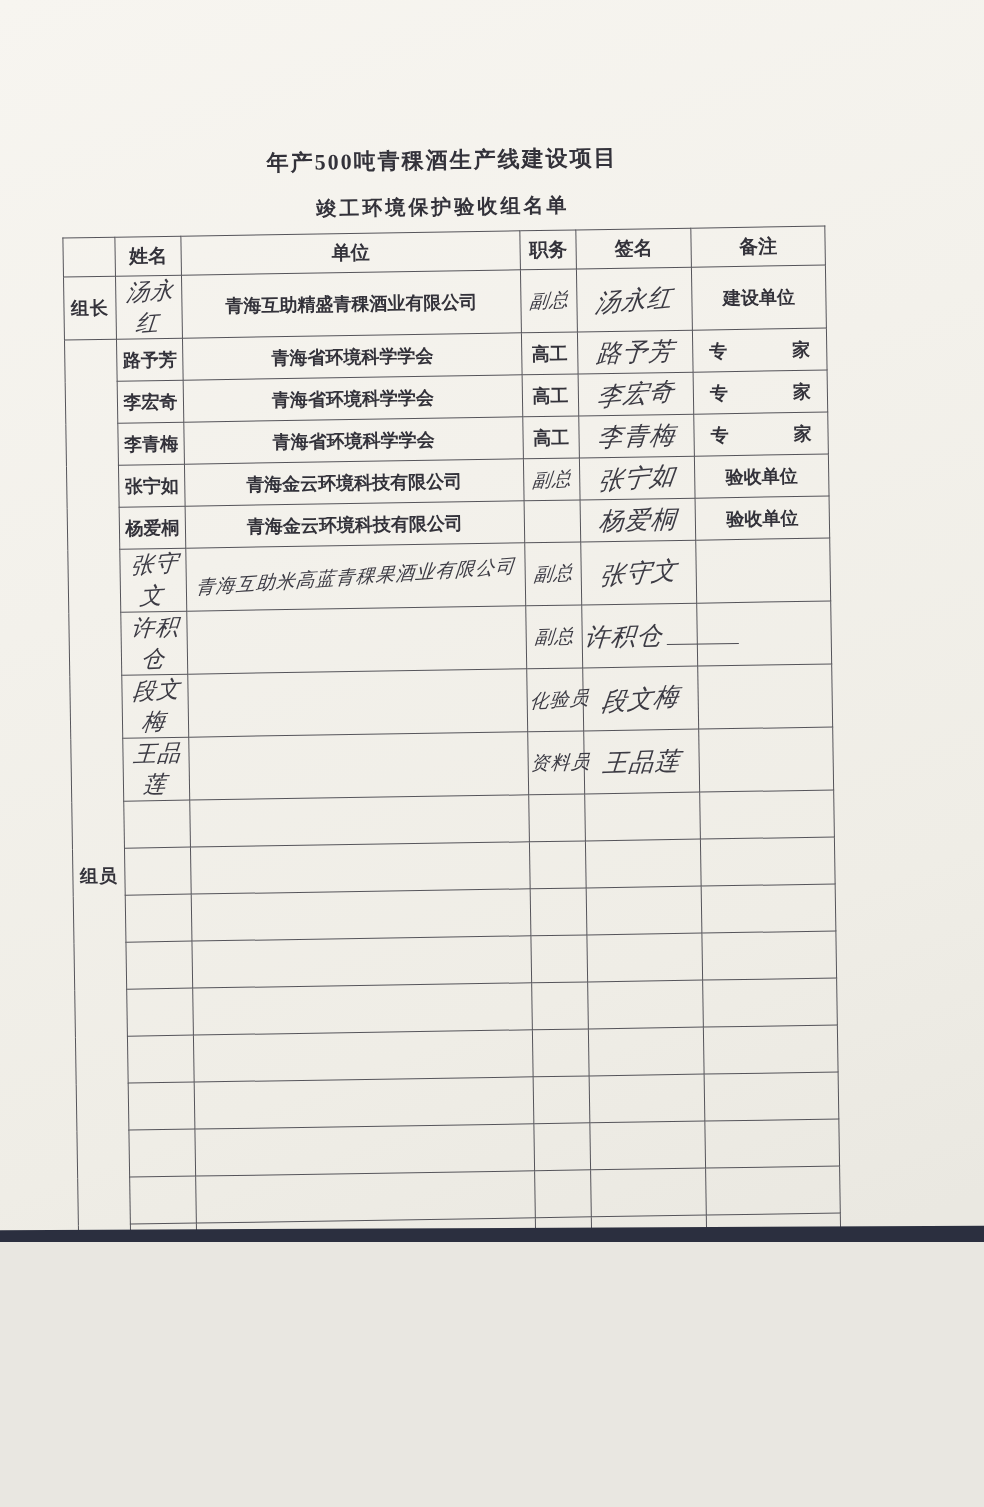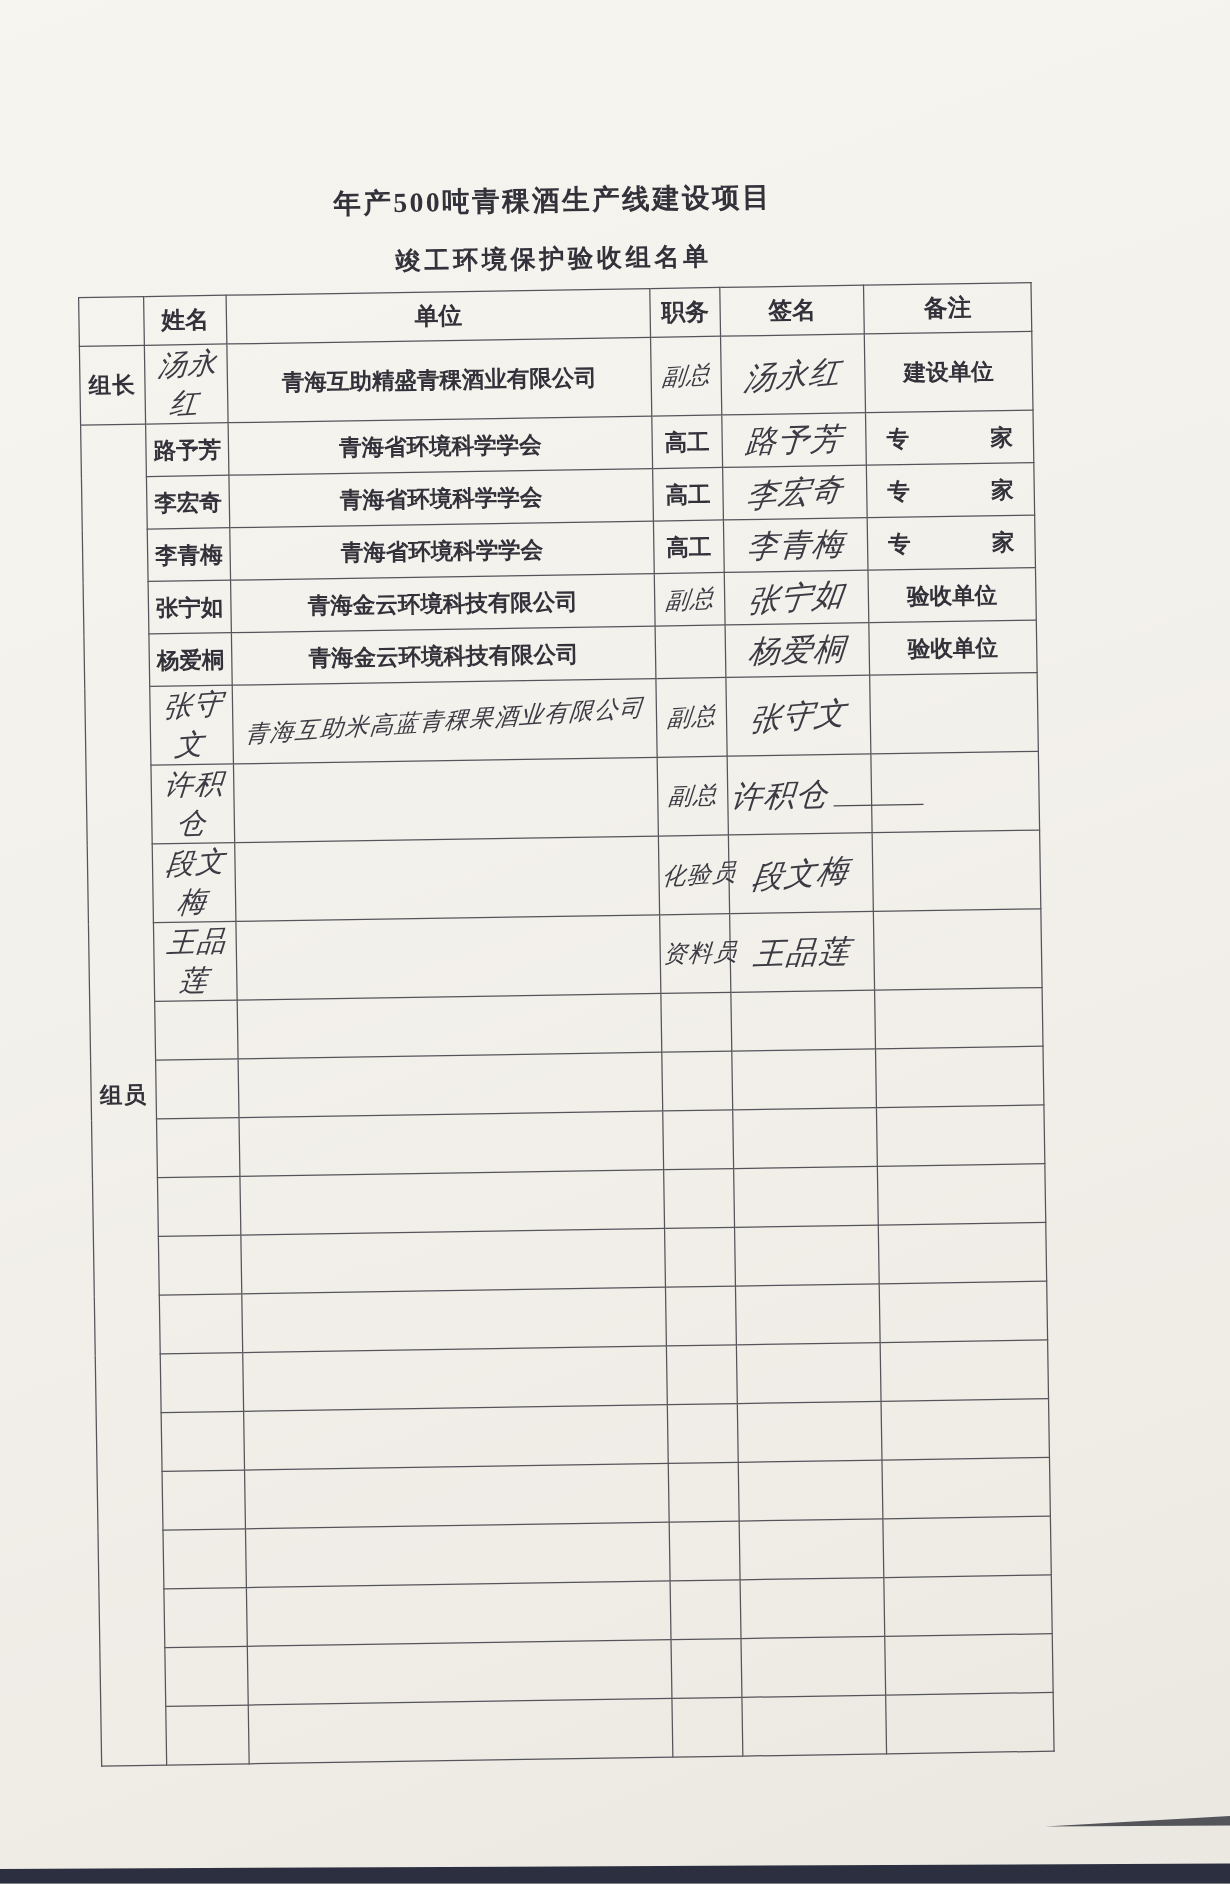--- a/index.html
+++ b/index.html
@@ -5,21 +5,21 @@
   :root {
     --paper:#f3f1eb; --ink:#33323a; --table-border:#55545a; --hw-ink:#3c3b44; --desk-edge:#2b2f3f;
   }
   html,body { margin:0; padding:0; }
   body {
     width:984px; height:1507px; overflow:hidden;
     background:#e9e7e1;
     font-family:"Liberation Serif","DejaVu Serif",serif;
   }
   .photo {
-    position:relative; width:984px; height:1507px; overflow:hidden;
+    position:relative; width:984px; height:1242px; overflow:hidden;
     background:linear-gradient(160deg,#f7f5f0 0%,#f3f1eb 40%,#efede6 75%,#eae8e1 97%);
   }
   
   .content { position:absolute; inset:0; transform:rotate(-0.9deg); transform-origin:420px 720px; }
 
   .title { position:absolute; left:70px; width:762px; text-align:center; color:var(--ink);
            font-weight:bold; letter-spacing:2px; }
   .title-1 { top:146px; font-size:22px; }
   .title-2 { top:194px; font-size:20px; letter-spacing:3px; }
 

